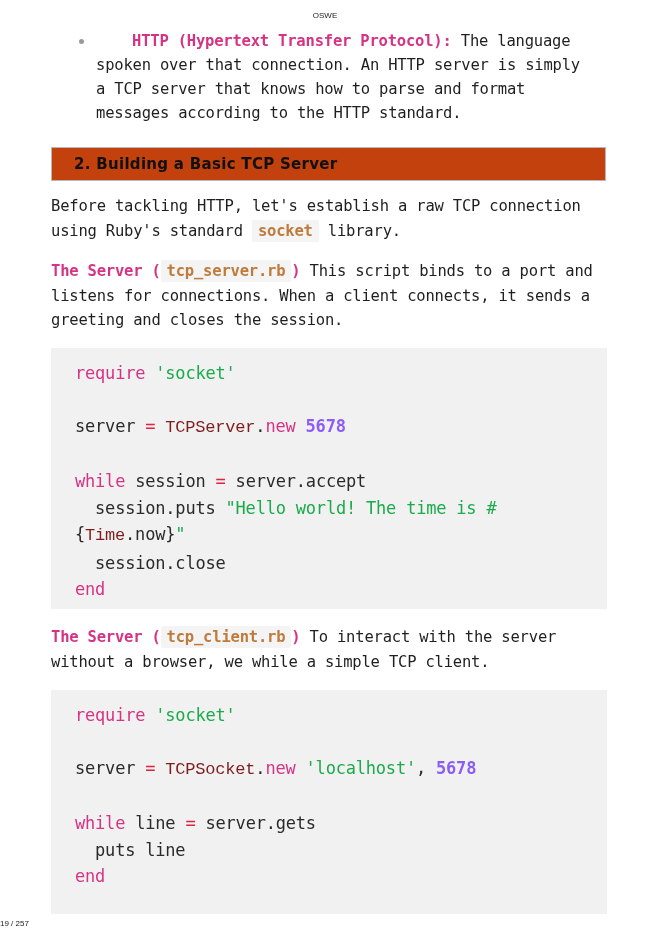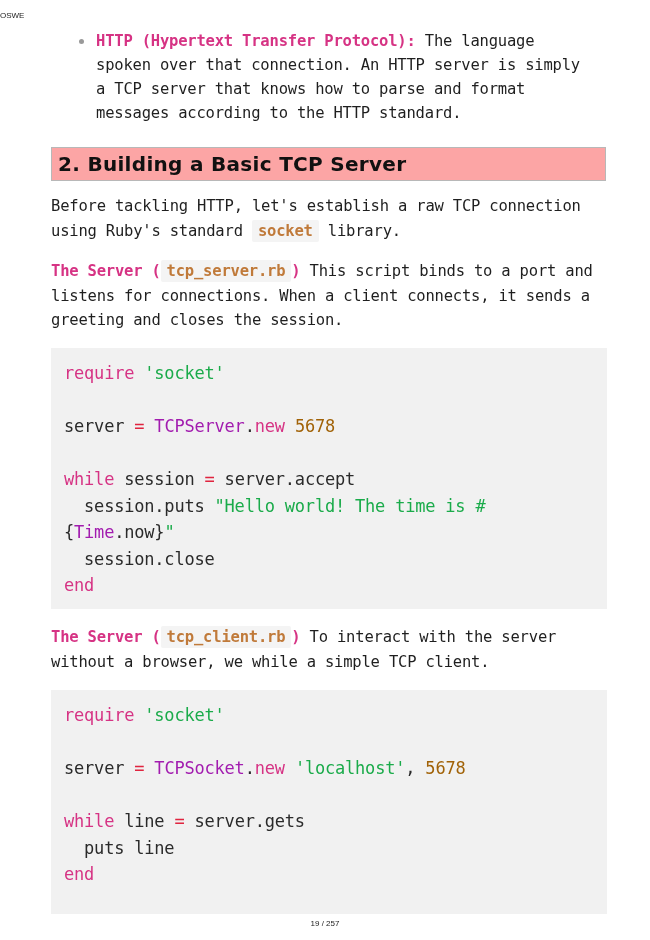--- a/index.html
+++ b/index.html
@@ -3,71 +3,71 @@
   <meta charset="utf-8">
   <style>
     * { box-sizing: border-box; margin: 0; padding: 0; }
     html, body {
       width: 650px; height: 940px; background: #ffffff; overflow: hidden;
       font-family: "DejaVu Sans Mono", monospace;
       color: #1f1f1f;
     }
     .page { position: relative; width: 650px; height: 940px; }
     .running-header {
-      position: absolute; top: 11px; left: 0; width: 650px; text-align: left;
+      position: absolute; top: 11px; left: 0; width: 650px; text-align: center;
       font-family: "Liberation Sans", sans-serif; font-size: 8px; color: #222;
     }
     .running-footer {
-      position: absolute; top: 919px; left: 0; width: 650px; text-align: center;
+      position: absolute; top: 919px; left: 0; width: 650px; 
       font-family: "Liberation Sans", sans-serif; font-size: 8px; color: #222;
     }
     .bullet-list {
       position: absolute; top: 29px; left: 78px; width: 520px;
       list-style: none;
     }
     .bullet-item {
       position: relative; padding-left: 18px;
       font-size: 15.5px; line-height: 24px; letter-spacing: -0.2px;
     }
     .bullet-dot {
       position: absolute; left: 1px; top: 10px; width: 5px; height: 5px;
       border-radius: 50%; background: #999;
     }
-    .term { color: #d63384; font-weight: bold; }
+    .term { color: #d63384; font-weight: bold; margin-left: 36px; }
     .heading {
       position: absolute; top: 147px; left: 51px; width: 555px; height: 34px;
-      background: #fca5a5; border: 1px solid #b8b8b8;
+      background: #c2410c; border: 1px solid #b8b8b8;
       font-family: "DejaVu Sans", sans-serif; font-weight: bold;
-      font-size: 20px; line-height: 32px; padding-left: 6px; color: #111;
+      font-size: 15px; line-height: 32px; padding-left: 22px; color: #111;
       letter-spacing: 0.3px;
     }
     .para {
       position: absolute; left: 51px; width: 560px;
       font-size: 15.5px; line-height: 24.5px; letter-spacing: -0.2px;
     }
     .p1 { top: 194px; }
     .p2 { top: 259px; }
     .p3 { top: 625px; }
     .label { color: #d63384; font-weight: bold; }
     .inline-code {
       background: #f4f4f4; color: #c07a3a; font-weight: bold;
       padding: 2px 6px; border-radius: 2px;
     }
     .code-block {
       position: absolute; left: 51px; width: 556px; background: #f1f1f1;
-      padding: 12px 13px;
+      padding: 12px 24px;
       font-size: 17px; line-height: 26.5px; white-space: pre; color: #2a2a2a;
       letter-spacing: -0.2px;
     }
     .cb1 { top: 348px; height: 261px; }
     .cb2 { top: 690px; height: 224px; }
     .k { color: #d63384; }
     .s { color: #1aab4a; }
-    .c { color: #a21caf; }
-    .n { color: #a16207; }
+    .c { color: #7f1d1d; font-family: Liberation Mono, monospace; }
+    .n { color: #8b5cf6; font-weight: bold; }
     .op { color: #e0243f; }
   </style>
 </head>
 <body>
 
 <div class="page">
   <div class="running-header">OSWE</div>
 
   <ul class="bullet-list">
     <li class="bullet-item">

